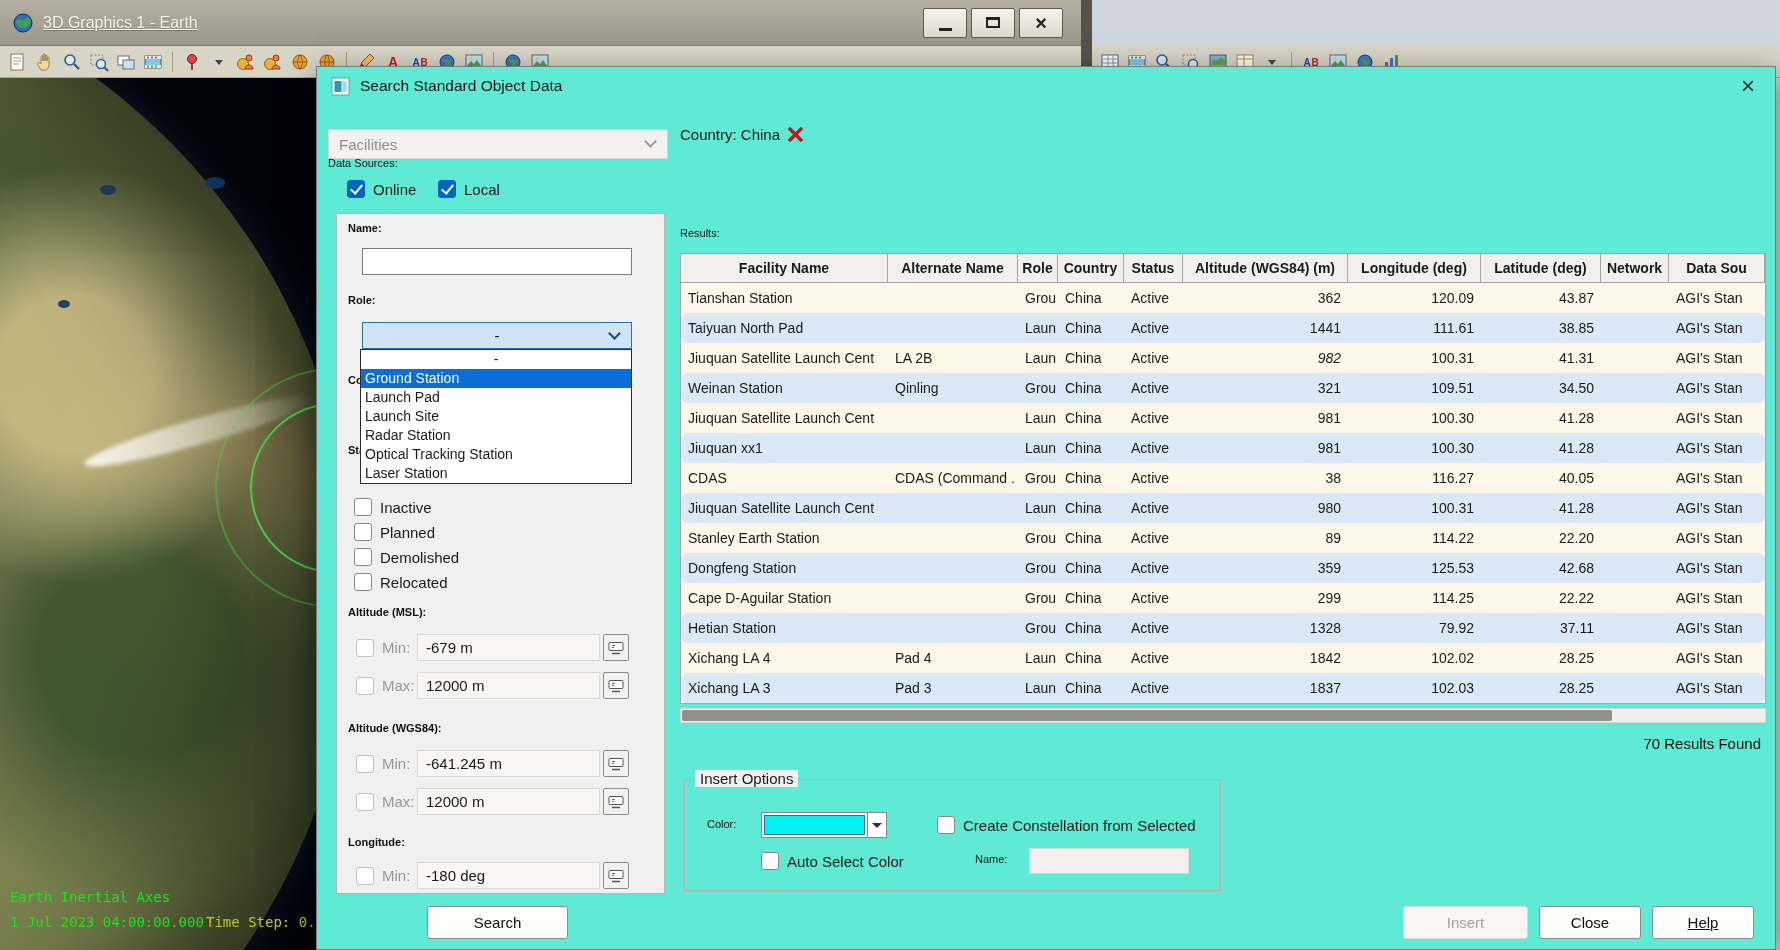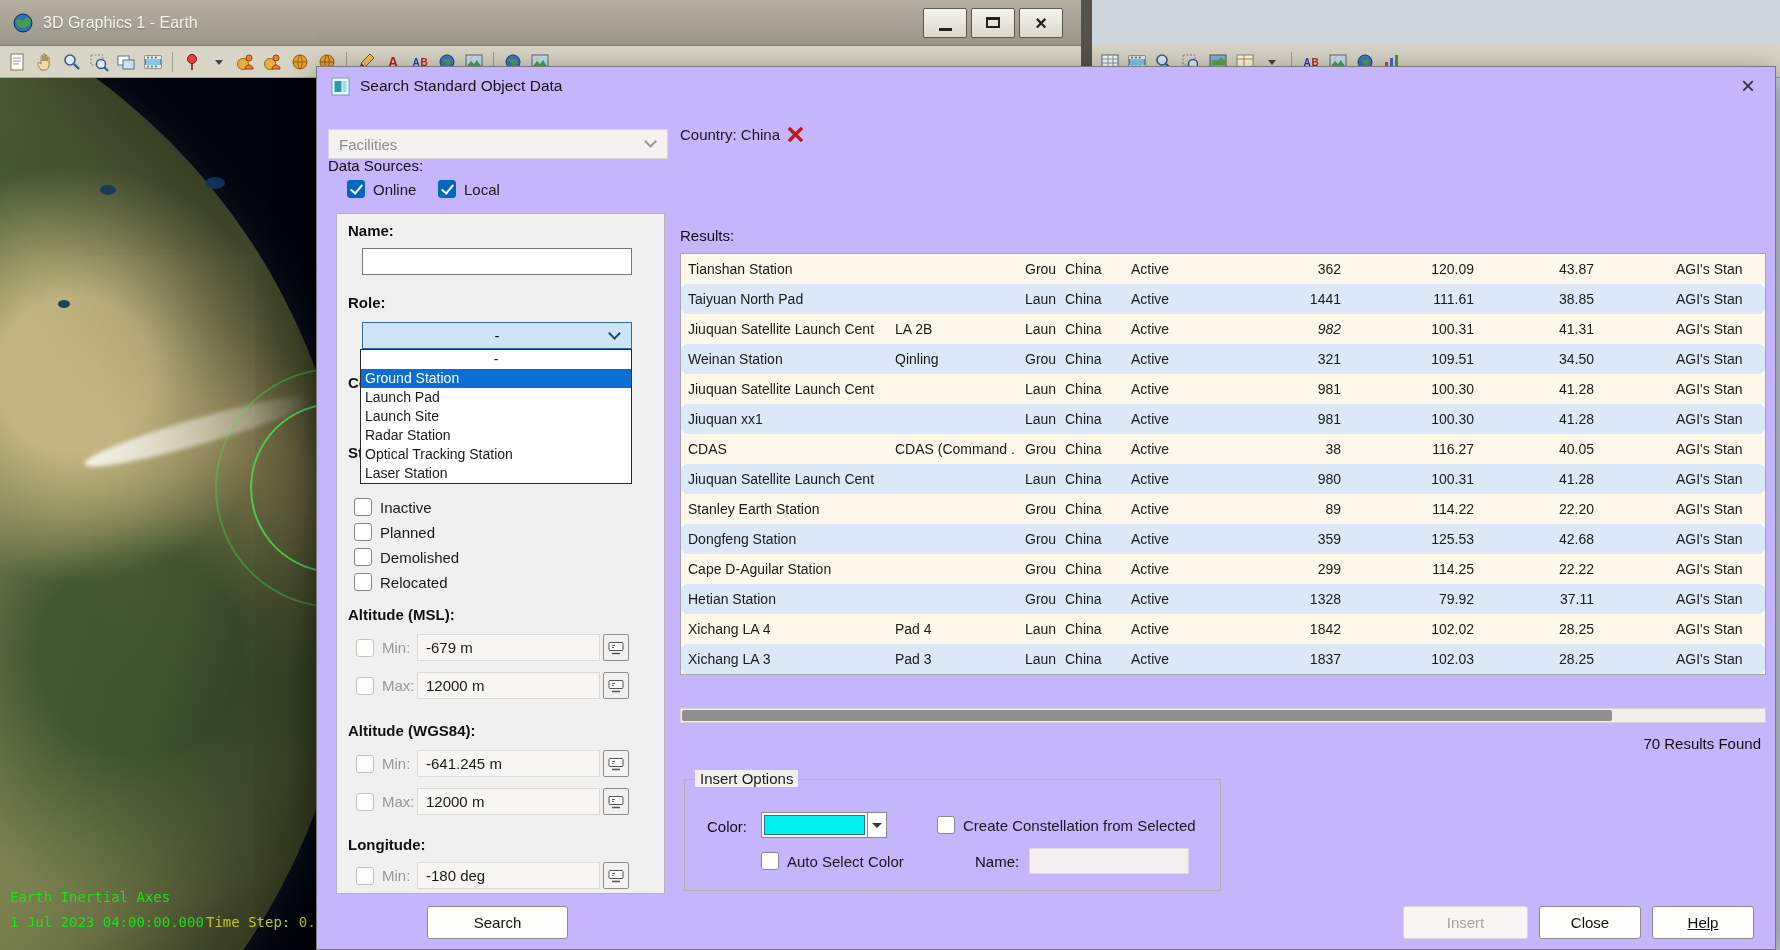--- a/index.html
+++ b/index.html
@@ -10,21 +10,21 @@
   
   .window { position:absolute; overflow:hidden; }
   #win3d { left:0; top:0; width:1081px; height:950px; background:#0a0a0a; }
   #splitter { position:absolute; left:1081px; top:0; width:11px; height:950px; background:#55524a; z-index:4; }
   #win2d { left:1092px; top:0; width:688px; height:950px; background:#cfd6dd; }
 
   .titlebar { position:absolute; left:0; top:0; right:0; height:46px;
     background:linear-gradient(#b5b0a2,#9b968a); border-bottom:1px solid #7d7a6e;
     display:flex; align-items:center; padding:0 12px; gap:9px; }
   .titlebar .t-icon svg { width:22px; height:22px; display:block; }
-  .title-text { font-size:16px; }
+  .title-text { font-size:16px;text-decoration:underline; }
   #win3d .title-text { color:#f7f6ee; text-shadow:0 1px 1px rgba(0,0,0,.25); }
   #win2d .title-text { color:#403e2f; }
   .winbtns { margin-left:auto; display:flex; gap:4px; margin-right:6px; }
   .winbtn { width:44px; height:30px; border:1px solid #5c594e; border-radius:2px;
     background:linear-gradient(#f5f3ed,#dbd8cb); display:flex; align-items:center; justify-content:center; }
   .glyph-min { width:13px; height:3px; background:#222; margin-top:13px; }
   .glyph-max { width:14px; height:11px; border:2px solid #222; border-top-width:3px; }
   .glyph-close { font-size:20px; font-weight:bold; color:#222; line-height:1; }
 
   .toolbar { position:absolute; left:0; top:46px; right:0; height:32px; background:#d8d4c6;
@@ -46,40 +46,40 @@
   .lake { position:absolute; background:#14365e; border-radius:50%; opacity:.9; }
   .himalaya { position:absolute; left:80px; top:340px; width:240px; height:26px; border-radius:50%;
     background:linear-gradient(90deg, rgba(255,255,255,.85), rgba(255,255,255,.25) 75%, rgba(255,255,255,0));
     transform:rotate(-16deg); filter:blur(2px); }
   .sensor-ring { position:absolute; border-radius:50%; border:2px solid rgba(70,225,80,.8); }
   .sensor-ring.outer { border-color:rgba(70,225,80,.35); }
   .hud { position:absolute; font-family:"DejaVu Sans Mono","Liberation Mono",monospace; font-size:14px; color:#17e417; white-space:nowrap; }
   .hud.step { color:#bcc922; }
 
   
-  #dialog { position:absolute; left:316px; top:66px; width:1460px; height:884px; background:#c4b5fd;
+  #dialog { position:absolute; left:316px; top:66px; width:1460px; height:884px; background:#5eead4;
     border:1px solid #7a7a78; box-shadow:0 10px 30px rgba(0,0,0,.5); z-index:50; }
   .dlg-title { position:absolute; left:0; top:0; right:0; height:38px; display:flex; align-items:center; padding-left:14px; gap:10px; }
   .dlg-title svg { width:19px; height:19px; display:block; }
   .dlg-title-text { font-size:15.5px; color:#161616; }
   .dlg-close { position:absolute; right:8px; top:3px; width:38px; height:32px; display:flex; align-items:center; justify-content:center;
     font-size:24px; color:#333; line-height:1; }
 
   .combo { position:absolute; background:#fff; border:1px solid #a9a7a5; display:flex; align-items:center; font-size:15px; padding-left:10px; }
   .combo .chev { position:absolute; right:12px; top:50%; margin-top:-7px; width:9px; height:9px;
     border-right:2px solid #9a9896; border-bottom:2px solid #9a9896; transform:rotate(45deg); }
   .combo.disabled { background:#f3f2f1; color:#8f8d8b; border-color:#d7d5d3; }
   .role-combo { background:#cfe4f7; border-color:#2f6fa8; padding-left:0; }
   .role-combo .combo-value { width:100%; text-align:center; color:#111; }
   .role-combo .chev { border-color:#1c4a74; }
 
   .filter-tag { position:absolute; left:363px; top:54px; height:26px; display:flex; align-items:center; gap:8px; font-size:15px; }
   .filter-tag svg { width:15px; height:15px; display:block; }
 
-  .lbl { position:absolute; font-size:15px; color:#111;text-align:right; }
+  .lbl { position:absolute; font-size:11px; color:#111;text-align:right; }
   .lbl.bold { font-weight:bold; }
   .cbrow { display:flex; align-items:center; gap:8px; font-size:15px; white-space:nowrap; }
   .cbrow.abs { position:absolute; }
   .cb { width:18px; height:18px; border:1px solid #8a8886; border-radius:3px; background:#fff; display:inline-block; position:relative; flex:none; }
   .cb.checked { background:#0067c0; border-color:#0067c0; }
   .cb.checked::after { content:''; position:absolute; left:5px; top:1px; width:5px; height:10px;
     border:solid #fff; border-width:0 2px 2px 0; transform:rotate(40deg); }
   .cb.disabled { border-color:#c4c2c0; background:#fcfcfb; }
 
   #left-panel { position:absolute; left:19px; top:146px; width:329px; height:681px; background:#f0f0f0; border:1px solid #b8b5b2; }
@@ -521,20 +521,32 @@
               <rect x="1" y="1.5" width="14" height="8" rx="1" fill="#fff" stroke="#555"></rect>
               <path d="M4 12.5h8" stroke="#555" stroke-width="1.5"></path>
               <path d="M4 4.5h3M4 6.5h2" stroke="#3a6ad0" stroke-width="1"></path>
             </svg>
           </button>
       </div>
     </div>
 
     <div class="lbl" style="left:363px; top:160px;">Results:</div>
     <div id="results-table">
+      <div id="thead">
+          <div class="th" style="width: 207px;">Facility Name</div>
+          <div class="th" style="width: 130px;">Alternate Name</div>
+          <div class="th" style="width: 40px;">Role</div>
+          <div class="th" style="width: 66px;">Country</div>
+          <div class="th" style="width: 59px;">Status</div>
+          <div class="th" style="width: 165px;">Altitude (WGS84) (m)</div>
+          <div class="th" style="width: 133px;">Longitude (deg)</div>
+          <div class="th" style="width: 120px;">Latitude (deg)</div>
+          <div class="th" style="width: 68px;">Network</div>
+          <div class="th" style="width: 96px;">Data Sou</div>
+        </div>
       <div id="tbody">
           <div class="tr even">
             <div class="td" style="width: 207px;">Tianshan Station</div>
             <div class="td" style="width: 130px;"></div>
             <div class="td" style="width: 40px;">Grou</div>
             <div class="td" style="width: 66px;">China</div>
             <div class="td" style="width: 59px;">Active</div>
             <div class="td num" style="width: 165px;">362</div>
             <div class="td num" style="width: 133px;">120.09</div>
             <div class="td num" style="width: 120px;">43.87</div>

